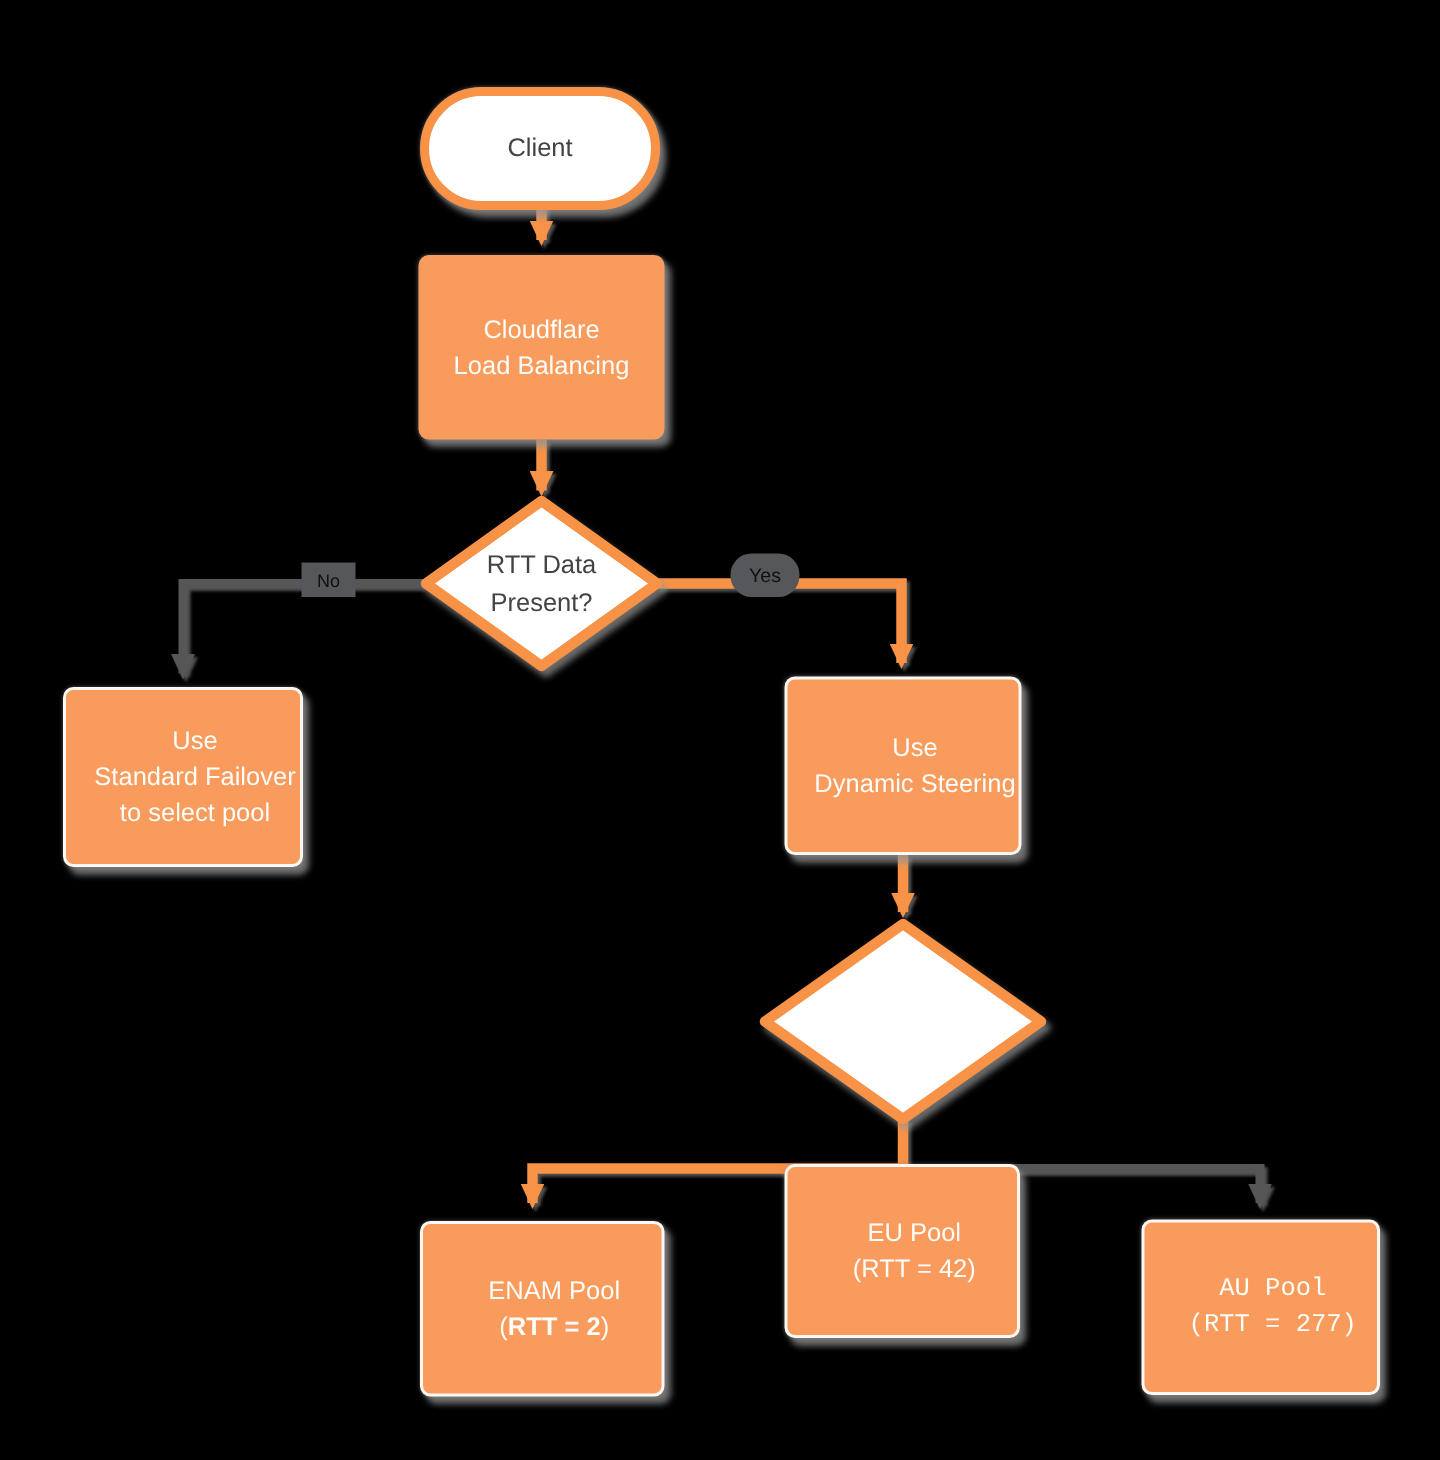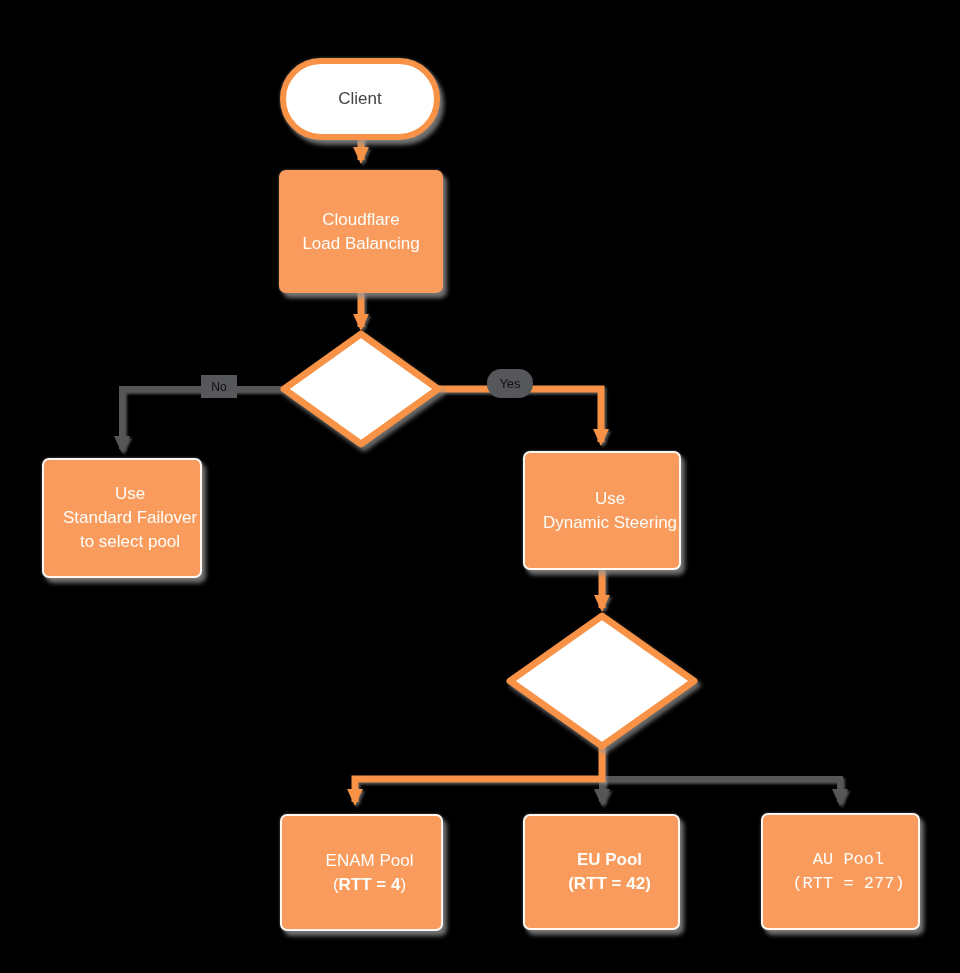--- a/index.html
+++ b/index.html
@@ -69,20 +69,24 @@
 
   <div class="node capsule" style="left:280px;top:38px;width:160px;height:82px;">
     <div>Client</div>
   </div>
 
   <div class="node rect" style="left:279px;top:170px;width:164px;height:123px;text-align:right;">
     <div>Cloudflare</div>
     <div>Load Balancing</div>
   </div>
 
+  <div class="diamond-label" style="left:286px;top:356px;width:150px;height:66px;">
+    <div>RTT Data</div>
+    <div>Present?</div>
+  </div>
 
   <div class="edge-label" style="left:201px;top:375px;width:36px;height:23px;">
     <span>No</span>
   </div>
   <div class="edge-label" style="left:487px;top:369px;width:46px;height:29px;font-size:13px;border-radius:14px;">
     <span>Yes</span>
   </div>
 
   <div class="node rect bordered" style="left:42px;top:458px;width:160px;height:120px;">
     <div>Use</div>
@@ -92,25 +96,25 @@
 
   <div class="node rect bordered" style="left:523px;top:451px;width:158px;height:119px;">
     <div>Use</div>
     <div>Dynamic Steering</div>
   </div>
 
 
   <div class="node rect bordered" style="left:280px;top:814px;width:163px;height:117px;">
     <div>ENAM Pool</div>
     <div>
-      <span>(</span><span class="bold">RTT = 4</span><span>)</span>
+      <span>(</span><span class="bold">RTT = 2</span><span>)</span>
     </div>
   </div>
 
-  <div class="node rect bordered" style="left:523px;top:814px;width:157px;height:116px;font-weight:bold;">
+  <div class="node rect bordered" style="left:523px;top:776px;width:157px;height:116px;">
     <div>EU Pool</div>
     <div>(RTT = 42)</div>
   </div>
 
   <div class="node rect bordered" style="left:761px;top:813px;width:159px;height:117px;font-family:Liberation Mono, monospace;">
     <div>AU Pool</div>
     <div>(RTT = 277)</div>
   </div>
 
 </div>

